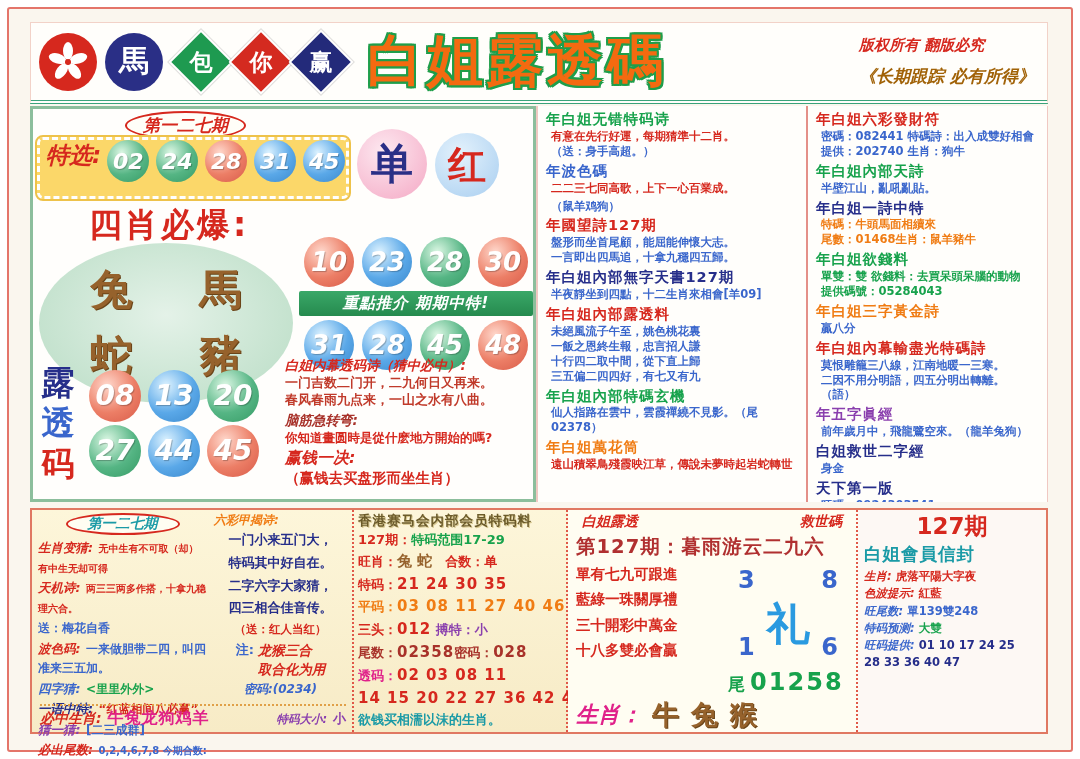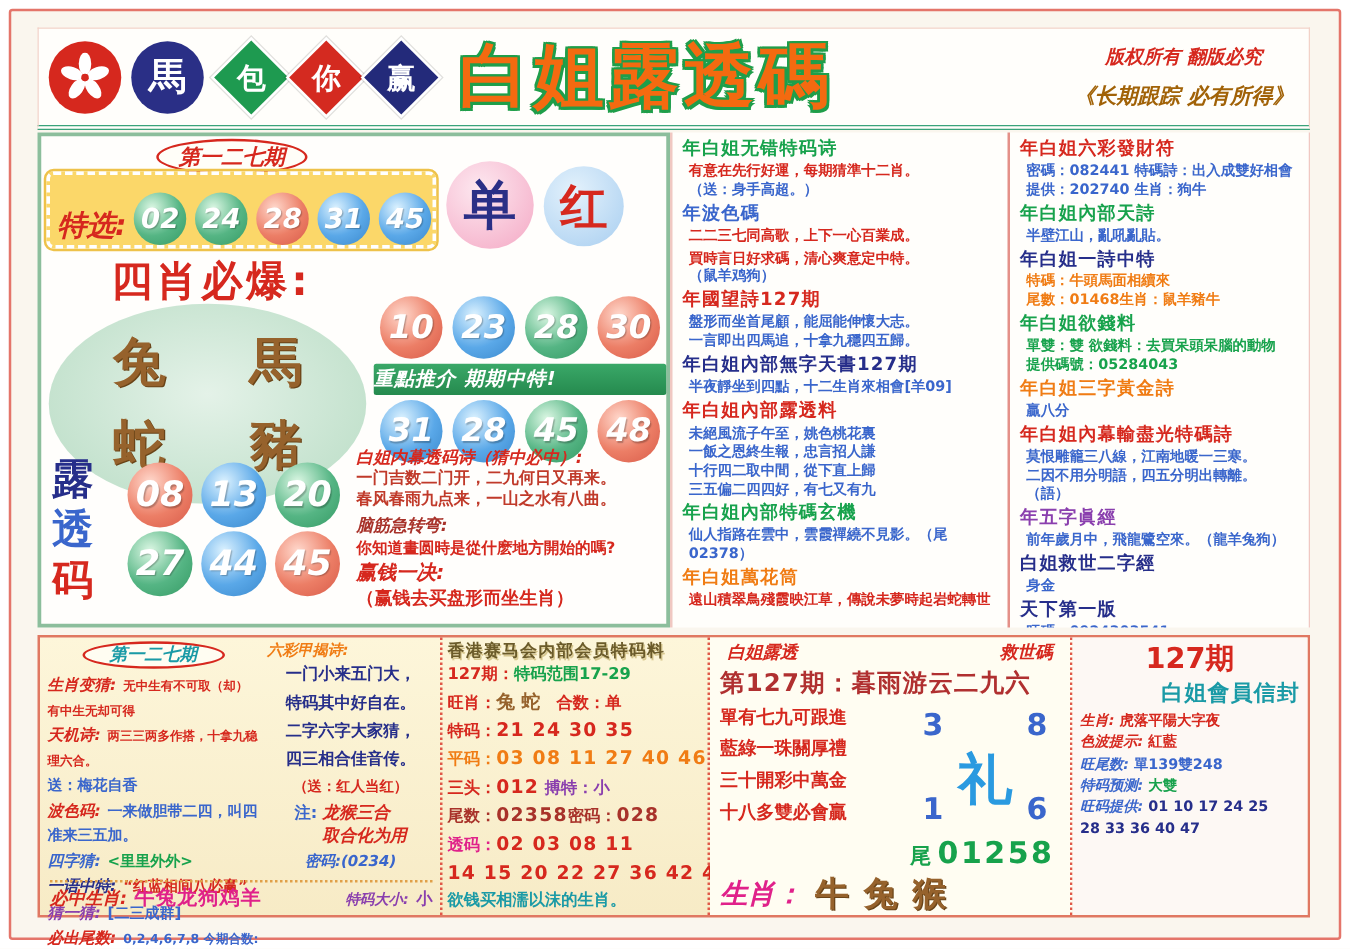--- a/index.html
+++ b/index.html
@@ -9,21 +9,21 @@
 
   
   .header{height:82px;background:#fffefb;border:1px solid #f2d2c8;border-bottom:4px double #3aa37a;display:flex;align-items:center;padding:0 8px;box-sizing:border-box}
   .logo-circle{width:58px;height:58px;border-radius:50%;display:flex;align-items:center;justify-content:center;flex:none;margin-right:8px}
   .logo-red{background:#d6281e}
   .logo-blue{background:#2a2f86;color:#fff;font-size:30px;font-weight:bold}
   .diamond{width:42px;height:42px;transform:rotate(45deg);display:flex;align-items:center;justify-content:center;margin:0 9px;flex:none;box-shadow:0 0 0 2px #fff,0 0 0 3px rgba(0,0,0,.12)}
   .diamond span{transform:rotate(-45deg);color:#fff;font-weight:900;font-size:23px}
   .main-title{font-size:56px;font-weight:900;letter-spacing:4px;color:#f46a10;margin-left:16px;white-space:nowrap;
     text-shadow:2px 2px 0 #1f9e4a,-2px -2px 0 #1f9e4a,2px -2px 0 #1f9e4a,-2px 2px 0 #1f9e4a,0 2px 0 #1f9e4a,0 -2px 0 #1f9e4a,2px 0 0 #1f9e4a,-2px 0 0 #1f9e4a}
-  .header-right{margin-left:auto;text-align:center;padding-right:4px}
+  .header-right{margin-left:auto;text-align:left;padding-right:4px}
   .copyright{color:#d6281e;font-size:15px;font-weight:bold;font-style:italic;margin-bottom:10px}
   .slogan{color:#a16207;font-size:17px;font-weight:900;font-style:italic}
 
   
   .main{display:flex;margin-top:2px;height:396px}
   .panel-left{width:506px;flex:none;border:3px solid #8cbe9c;background:#fffefc;position:relative;box-sizing:border-box}
   .col-mid{flex:1;background:#fffefb;border-left:2px solid #f0c8c2;border-right:2px solid #e49088;padding:3px 8px;overflow:hidden}
   .col-right{width:240px;flex:none;background:#fffefb;border-right:1px solid #f0c8c2;padding:3px 8px;overflow:hidden;box-sizing:border-box}
 
   .blk{margin:1px 0 3px 0}
@@ -43,34 +43,34 @@
   .ball{border-radius:50%;color:#fff;font-weight:900;font-style:italic;display:flex;align-items:center;justify-content:center;flex:none;text-shadow:1px 1px 1px rgba(0,0,0,.25)}
   .ball[data-c="r"]{background:radial-gradient(circle at 35% 30%,#ffd8cc,#ec7e66 55%,#d85a48)}
   .ball[data-c="b"]{background:radial-gradient(circle at 35% 30%,#dcf2ff,#5aa8e8 55%,#3a88cc)}
   .ball[data-c="g"]{background:radial-gradient(circle at 35% 30%,#dcf7e4,#55b584 55%,#359a64)}
   .s42{width:42px;height:42px;font-size:22px}
   .s50{width:50px;height:50px;font-size:26px}
   .s52{width:52px;height:52px;font-size:28px}
 
   
   .issue-oval{position:absolute;left:92px;top:2px;border:2px solid #d6281e;border-radius:50%;padding:1px 16px;color:#d6281e;font-weight:900;font-style:italic;font-size:17px;background:#fffef8}
-  .stamp{position:absolute;left:4px;top:28px;width:312px;height:62px;background:#fbd769;border:3px dashed #fff;outline:2px solid #eec24a;border-radius:6px;display:flex;align-items:flex-end;gap:6px;padding-left:6px;box-sizing:border-box}
+  .stamp{position:absolute;left:4px;top:28px;width:312px;height:62px;background:#fbd769;border:3px dashed #fff;outline:2px solid #eec24a;border-radius:6px;display:flex;align-items:flex-start;gap:6px;padding-left:6px;box-sizing:border-box}
   .texuan-label{color:#d6281e;font-weight:900;font-style:italic;font-size:23px;flex:none}
   .big-circle{position:absolute;border-radius:50%;display:flex;align-items:center;justify-content:center;font-weight:900}
   .circle-dan{left:324px;top:20px;width:70px;height:70px;background:radial-gradient(circle at 38% 32%,#fde8f0,#f4a8c4);color:#2a2f86;font-size:42px}
   .circle-hong{left:402px;top:24px;width:64px;height:64px;background:radial-gradient(circle at 38% 32%,#e4f2fc,#a8cef0);color:#d6281e;font-size:38px}
   .sixiao{position:absolute;left:56px;top:94px;font-size:33px;font-weight:900;color:#d6281e;letter-spacing:3px}
   .animal-ellipse{position:absolute;left:6px;top:134px;width:254px;height:160px;border-radius:50%;background:radial-gradient(ellipse at 50% 45%,#e4f2e8,#b8dcc4);display:grid;grid-template-columns:1fr 1fr;place-items:center;padding:14px 18px;box-sizing:border-box}
   .animal{font-size:42px;font-weight:bold;color:#96622c;text-shadow:1px 1px 0 #6a4418}
   .numgrid{position:absolute;left:266px;top:128px;width:234px}
   .numrow{display:flex;gap:8px;justify-content:center}
-  .banner{margin:4px 0;background:linear-gradient(#3aa868,#258a4e);color:#fff;font-style:italic;font-weight:900;font-size:15.5px;text-align:left;padding:2px 0;letter-spacing:1px;border-radius:2px}
+  .banner{margin:4px 0;background:linear-gradient(#3aa868,#258a4e);color:#fff;font-style:italic;font-weight:900;font-size:15.5px;text-align:center;padding:2px 0;letter-spacing:1px;border-radius:2px}
   .lt-wrap{position:absolute;left:4px;top:254px;display:flex;align-items:center;gap:6px}
   .lt-chars{display:flex;flex-direction:column;width:42px;text-align:center;font-size:33px;font-weight:900;line-height:1.22}
-  .lt-balls .numrow{margin:3px 17px;gap:7px}
+  .lt-balls .numrow{margin:3px 4px;gap:7px}
   .poems{position:absolute;left:252px;top:248px;width:250px;font-weight:bold}
   .poem-title{color:#d6281e;font-style:italic;font-size:13.5px;font-weight:900}
   .poem-line{color:#c03a2a;font-size:13px;line-height:1.3}
   .brain-label{color:#a8322a;font-style:italic;font-size:13.5px;font-weight:900;margin-top:3px}
   .brain-q{color:#d6281e;font-size:12.5px;line-height:1.25}
   .win-label{color:#d6281e;font-size:16px;font-style:italic;font-weight:900;margin-top:3px}
   .win-text{color:#d6281e;font-size:14.5px}
 
   
   .bottom{display:flex;margin-top:6px;height:226px;border:2px solid #e07862;background:linear-gradient(#fdf6da,#f7ebc6);box-sizing:border-box}
@@ -113,21 +113,21 @@
   .p4-li{position:absolute;left:50%;top:46%;transform:translate(-50%,-50%);color:#2a9ae0;font-weight:900;font-size:44px}
   .p4-tail{white-space:nowrap;margin-top:2px}
   .p4-tail .w{color:#17a24c;font-weight:900;font-size:17px}
   .p4-tail .n{color:#17a24c;font-weight:900;font-size:24px;letter-spacing:2px}
   .p4-zodiac{display:flex;align-items:center;gap:10px;margin-top:1px}
   .p4-z-label{color:#e0218a;font-weight:900;font-style:italic;font-size:22px}
   .p4-z-animals{font-size:27px;font-weight:bold;color:#96622c;letter-spacing:12px;text-shadow:1px 1px 0 #6a4418}
 
   .p5{flex:1;padding:1px 6px;background:#fdf8f4}
   .p5-issue{text-align:center;color:#d6281e;font-weight:900;font-size:23px}
-  .p5-title{text-align:right;color:#1a9aa6;font-weight:900;font-size:17.5px;letter-spacing:1px;margin-bottom:2px}
+  .p5-title{text-align:left;color:#1a9aa6;font-weight:900;font-size:17.5px;letter-spacing:1px;margin-bottom:2px}
   .p5-row{font-weight:900;font-size:11.5px;line-height:1.5;white-space:nowrap}
   .p5-row .lbl{font-style:italic}
 </style>
 </head>
 <body>
 
 <div class="outer-frame"></div>
 <div class="content">
 
   <div class="header">
@@ -266,21 +266,20 @@
           <div class="blk-title" data-color="blue">年波色碼</div>
           <div>
 
               <div class="blk-line" data-color="red">二二三七同高歌，上下一心百業成。</div>
             </div>
         </div>
 
         <div class="blk">
           <div>
 
-              <div class="blk-line" data-color="red">買時言日好求碼，清心爽意定中特。</div>
 
               <div class="blk-line" data-color="blue">（鼠羊鸡狗）</div>
             </div>
         </div>
 
         <div class="blk">
           <div class="blk-title" data-color="red">年國望詩127期</div>
           <div>
 
               <div class="blk-line" data-color="blue">盤形而坐首尾顧，能屈能伸懷大志。</div>

